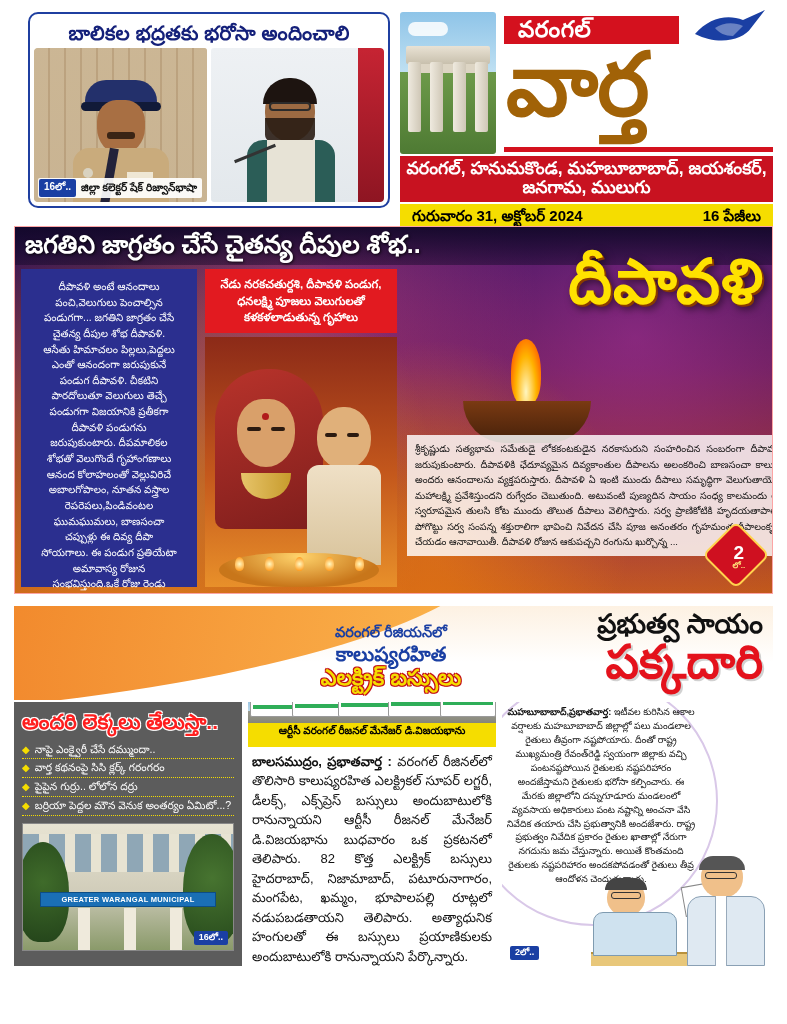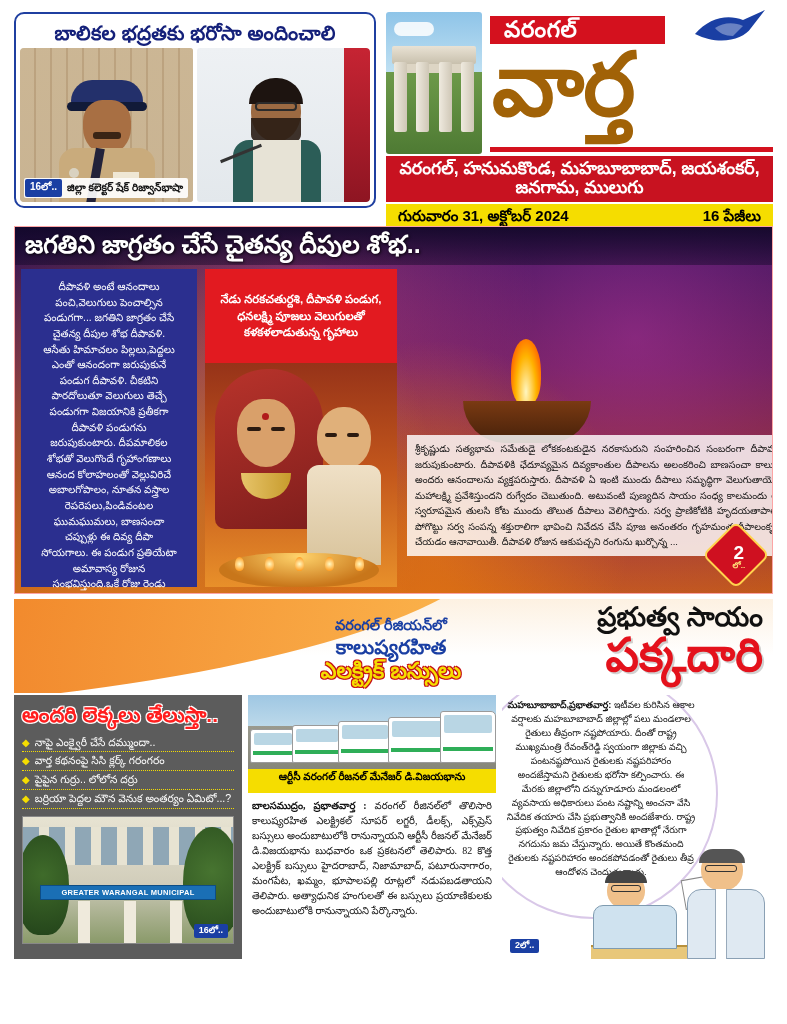--- a/index.html
+++ b/index.html
@@ -10,21 +10,21 @@
     overflow: hidden;
   }
   .page {
     position: relative;
     width: 787px; height: 1024px;
     background: #fff;
     padding: 12px 14px;
   }
 
   
-  .top-strip { display: flex; gap: 10px; height: 208px; }
+  .top-strip { display: flex; gap: 10px; height: 208px; margin-left: 14px; }
 
   .top-news-box {
     width: 362px; height: 196px;
     border: 2px solid #1f3fa0;
     border-radius: 10px;
     background: #fff;
     padding: 4px;
     display: flex; flex-direction: column;
     overflow: hidden;
     position: relative;
@@ -174,21 +174,21 @@
     position:absolute; left:6px; top:42px; width:176px; height:318px;
     background:#2b2f8f; color:#fff;
     font-size:10.3px; line-height:1.52; text-align:center;
     padding:10px 20px; z-index:5;
   }
   .deepa-blue .byline{ margin-top:5px; font-weight:bold; color:#ffe066; font-size:10px;}
   .deepa-red {
     position:absolute; left:190px; top:42px; width:192px;
     background:#e21a20; color:#fff;
     font-size:11.5px; line-height:1.45; text-align:center;
-    padding:22px 8px; z-index:5; font-weight:bold;
+    padding:7px 8px; z-index:5; font-weight:bold;
   }
   .deepa-photo {
     position:absolute; left:190px; top:110px; width:192px; height:250px;
     z-index:4; overflow:hidden;
     background:linear-gradient(180deg,#8c2a18 0%, #c4581c 55%, #e8902a 100%);
   }
   .woman{position:absolute;left:10px;bottom:0;width:108px;height:218px;}
   .woman .veil{position:absolute;left:0;top:0;width:108px;height:160px;background:linear-gradient(160deg,#b8332b,#7f1e1c);border-radius:52px 52px 10px 10px;}
   .woman .fc{position:absolute;left:22px;top:30px;width:58px;height:68px;background:#d9a06a;border-radius:46% 46% 52% 52%;}
   .woman .eye1,.woman .eye2{position:absolute;top:58px;width:14px;height:4px;background:#2b1a10;border-radius:3px;}
@@ -226,21 +226,21 @@
     border-radius:5px; box-shadow:0 0 0 2px #ffd34d;
   }
   .diamond span{
     display:block; transform:rotate(-45deg);
     color:#fff; font-weight:bold; text-align:center;
     font-size:19px; line-height:1; padding-top:9px;
   }
   .diamond span small{display:block;font-size:8px;color:#ffe17a;}
 
   
-  .banner { position:relative; height:94px; margin-top:5px; overflow:hidden; }
+  .banner { position:relative; height:94px; margin-top:12px; overflow:hidden; }
   .banner-bg{position:absolute;inset:0;background:linear-gradient(180deg,#fdf1e2 0%,#fff 60%);}
   .swoosh{position:absolute;left:-40px;top:-30px;width:520px;height:110px;background:linear-gradient(90deg,#f07d1a,#fbb040);border-radius:0 0 100% 0;transform:rotate(-5deg);opacity:.92;}
   .banner-l {
     position:absolute; left:252px; top:18px; width:250px; text-align:center; z-index:4;
   }
   .bl1{font-size:14.5px;font-weight:bold;color:#1a3fa3;}
   .bl2{font-size:20px;font-weight:bold;color:#1a3fa3;line-height:1.08;}
   .bl3{font-size:22px;font-weight:bold;color:#f5dd00;line-height:1.1;text-shadow:1px 1px 0 #c41017,-1px -1px 0 #c41017,1px -1px 0 #c41017,-1px 1px 0 #c41017;}
   .banner-r{position:absolute;right:10px;top:4px;text-align:right;z-index:4;}
   .br1{font-size:27px;font-weight:bold;color:#111;line-height:1.05;}
@@ -281,23 +281,22 @@
   }
   .bus{position:absolute;bottom:6px;background:#fff;border:1px solid #9a9a9a;border-radius:3px 5px 2px 2px;}
   .bus .wind{position:absolute;left:3px;top:3px;right:3px;height:36%;background:#b9d6e4;border-radius:2px;}
   .bus .grn{position:absolute;left:2px;bottom:22%;right:2px;height:4px;background:#2fae58;}
   .bus-label{
     background:#f5dd00; color:#000; font-size:10.4px; font-weight:bold;
     text-align:center; padding:2px 2px 10px; line-height:1.15;
   }
   .bus-body{
     flex:1; background:#fff; color:#111;
-    font-size:10px; line-height:1.5; text-align:justify;
+    font-size:13px; line-height:1.5; text-align:justify;
     padding:5px 4px 0 4px;
-    font-family:Liberation Serif, serif;
   }
   .bus-body .dl{font-weight:bold;}
 
   .col-right { flex:1; position:relative; background:#fff; overflow:hidden; }
   .cr-circle{
     position:absolute; left:-34px; top:-26px; width:250px; height:250px;
     border:2px solid #d9c8e8; border-radius:50%;
   }
   .gov-body{
     position:absolute; left:4px; top:4px; width:190px;
@@ -430,20 +429,21 @@
       </div>
       <div class="tray">
         <div class="fl" style="left:16px"></div>
           <div class="fl" style="left:46px"></div>
         <div class="fl" style="left:76px"></div>
           <div class="fl" style="left:106px"></div>
         <div class="fl" style="left:136px"></div>
       </div>
     </div>
 
+    <div class="deepa-title">దీపావళి</div>
 
     <div class="deepa-lamp">
       <div class="flame"></div>
         <div class="bowl"></div>
     </div>
 
     <div class="deepa-text">శ్రీకృష్ణుడు సత్యభామ సమేతుడై లోకకంటకుడైన నరకాసురుని సంహరించిన సంబరంగా దీపావళిని జరుపుకుంటారు. దీపావళికి ఛేదూవ్యమైన దివ్యకాంతుల దీపాలను అలంకరించి బాణసంచా కాలుస్తూ అందరు ఆనందాలను వ్యక్తపరుస్తారు. దీపావళి ఏ ఇంటి ముందు దీపాలు సమృద్ధిగా వెలుగుతాయో శ్రీ మహాలక్ష్మి ప్రవేశిస్తుందని రుగ్వేదం చెబుతుంది. అటువంటి పుణ్యదిన సాయం సంధ్య కాలమందు లక్ష్మి స్వరూపమైన తులసి కోట ముందు తొలుత దీపాలు వెలిగిస్తారు. సర్వ ప్రాణికోటికి హృదయతాపాలను పోగొట్టు సర్వ సంపన్న శక్తురాలిగా భావించి నివేదన చేసి పూజ అనంతరం గృహమంత దీపాలంకృతం చేయడం ఆనావాయితీ. దీపావళి రోజున ఆకుపచ్చని రంగును ఖుర్చొన్న ...</div>
 
     <div class="diamond">
       <span>2<small>లో..</small></span>

